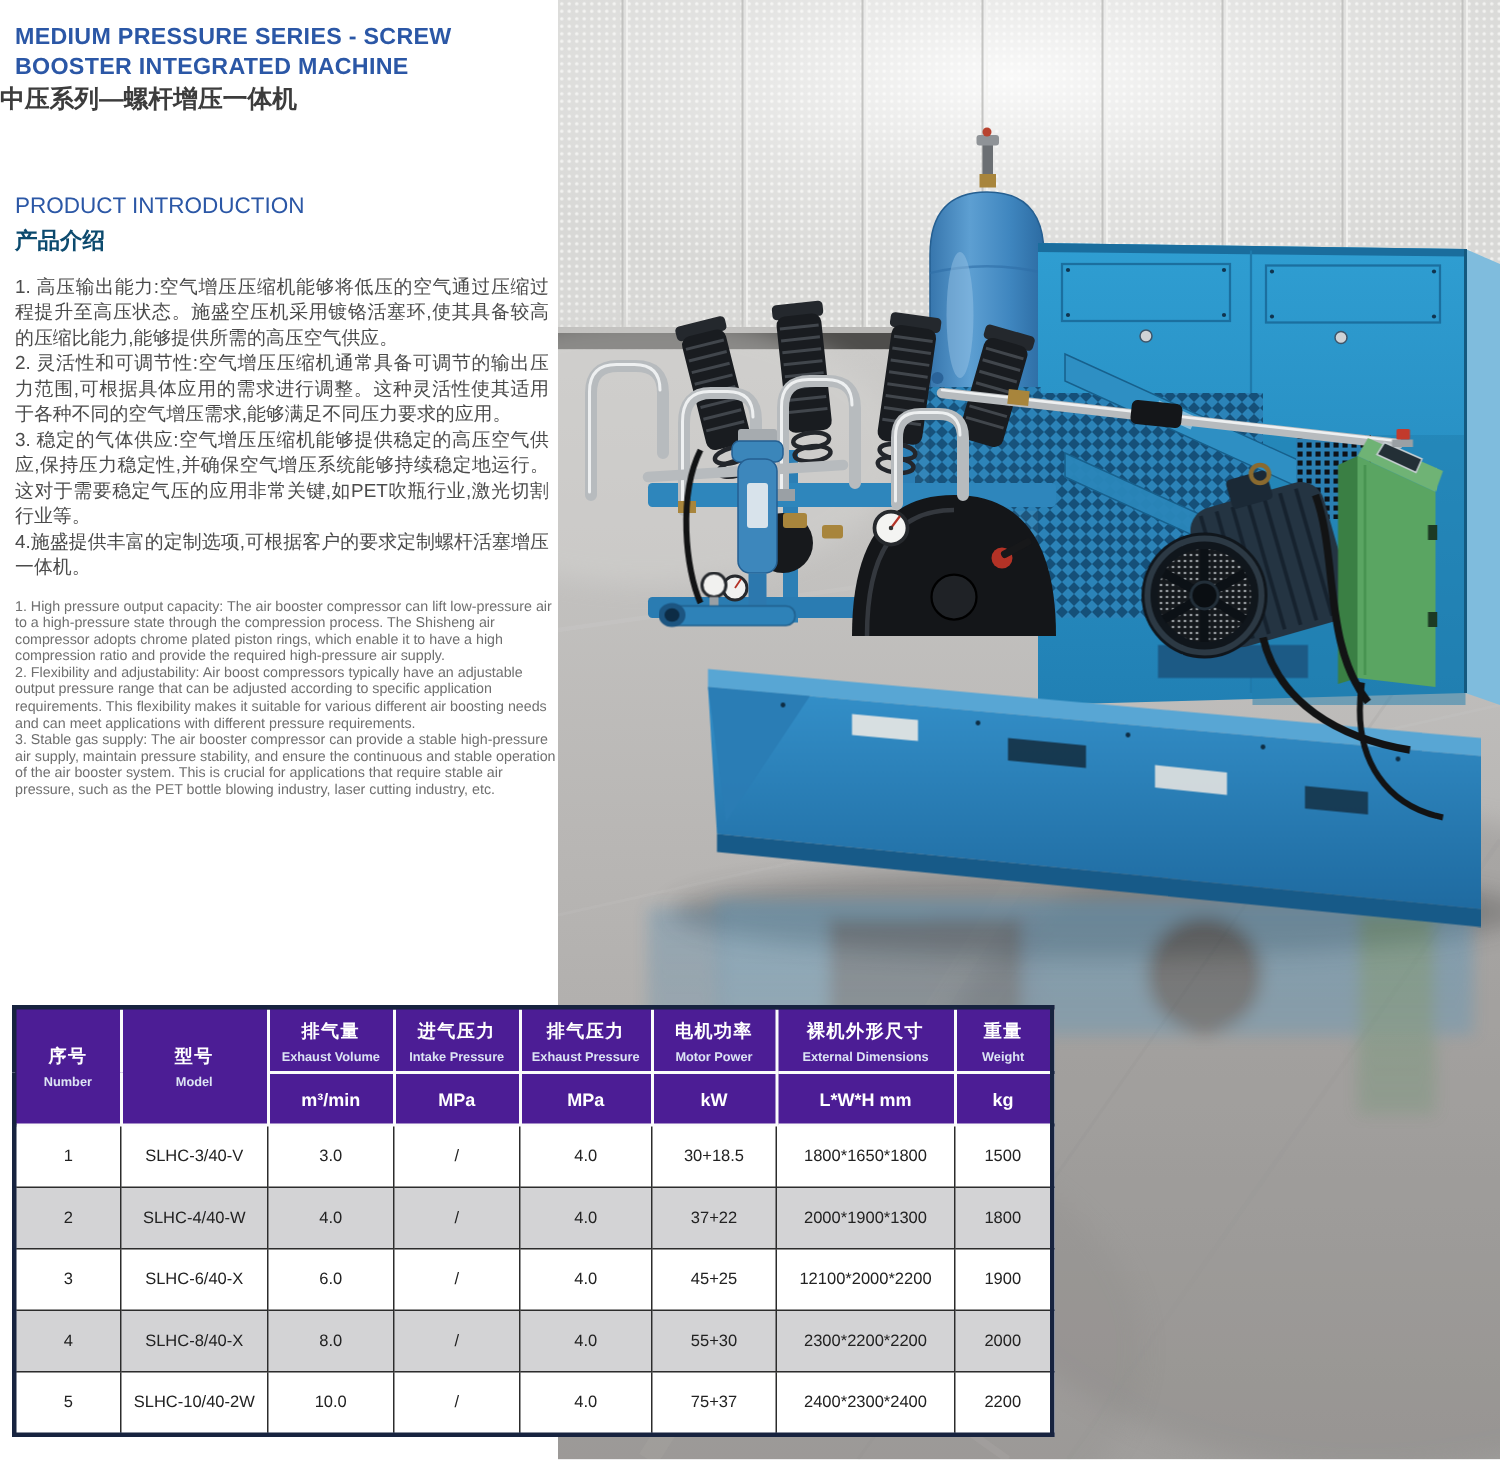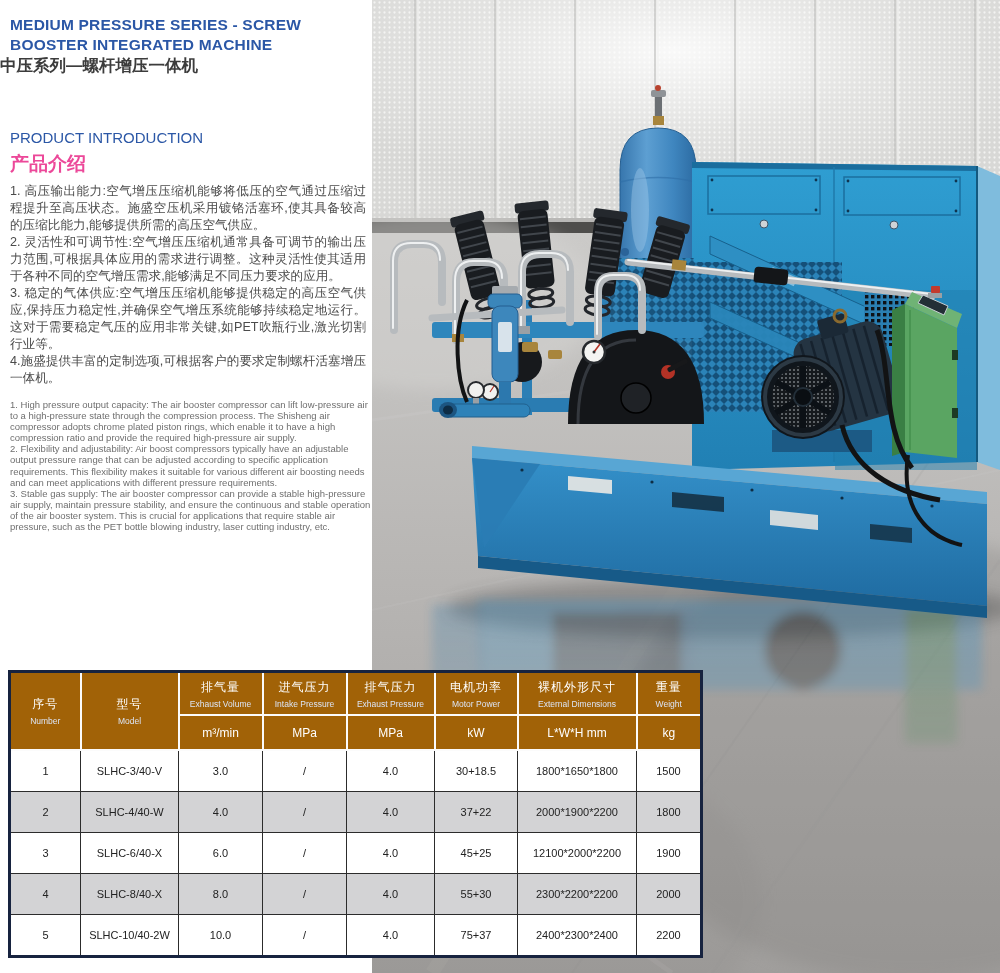--- a/index.html
+++ b/index.html
@@ -7,35 +7,35 @@
     width:1000px;height:973px;position:relative;background:#ffffff;
     font-family:"Liberation Sans","DejaVu Sans",sans-serif;overflow:hidden;
   }
   .photo-wrap{position:absolute;left:372px;top:0;width:628px;height:973px;z-index:1;}
   .left-col{position:absolute;left:0;top:0;width:372px;height:688px;z-index:2;}
   .title-en{position:absolute;left:10px;top:15px;width:352px;
     color:#2b57a6;font-weight:bold;font-size:15.5px;line-height:1.28;letter-spacing:.2px;}
   .title-cn{position:absolute;left:0;top:55px;width:352px;
     color:#3c3c3c;font-weight:bold;font-size:16.5px;}
   .intro-head-en{position:absolute;left:10px;top:129px;color:#2b57a6;font-weight:normal;font-size:15px;}
-  .intro-head-cn{position:absolute;left:10px;top:151px;color:#ec4899;font-weight:bold;font-size:19px;text-align:center;}
+  .intro-head-cn{position:absolute;left:10px;top:151px;color:#0c4a6e;font-weight:bold;font-size:15px;text-align:center;}
   .cn-body{position:absolute;left:10px;top:183px;width:356px;color:#4b4b4b;
     font-size:12.6px;line-height:17px;text-align:justify;}
   .cn-body p{margin:0;}
   .en-body{position:absolute;left:10px;top:399px;width:362px;color:#6f6f6f;
     font-size:9.5px;line-height:11.1px;}
   .en-body p{margin:0;}
   .params-head{position:absolute;left:12px;top:633px;color:#2b55a6;font-weight:bold;
     font-size:13.5px;display:flex;align-items:center;}
   .bullet{display:inline-block;width:11px;height:11px;background:#2b55a6;margin-right:14px;}
   .tbl-wrap{position:absolute;left:8px;top:670px;z-index:3;}
   table.params{border-collapse:collapse;table-layout:fixed;width:692px;
     border:3px solid #17233f;background:#fff;}
-  table.params th{background:#a16207;color:#fff;border:2px solid #fbfbfb;
-    font-weight:normal;padding:0;vertical-align:middle;}
+  table.params th{background:#4c1d95;color:#fff;border:2px solid #fbfbfb;
+    font-weight:bold;padding:0;vertical-align:middle;}
   .th-cn{font-size:12px;letter-spacing:1px;}
   .th-en{font-size:8.5px;color:#dce4f4;margin-top:3px;}
   tr.h1 th{height:41px;}
   tr.h2 th{height:33px;font-size:12px;}
   table.params td{border:1.5px solid #2c2c2c;text-align:center;font-size:11px;
     color:#222;height:40px;background:#fff;padding:0;}
   tr.first td{border-top:2.5px solid #17233f;}
   tr.alt td{background:#d3d3d5;}
 </style>
 </head>
@@ -474,21 +474,21 @@
       <td>1800*1650*1800</td>
       <td>1500</td>
     </tr>
     <tr class="alt">
       <td>2</td>
       <td>SLHC-4/40-W</td>
       <td>4.0</td>
       <td>/</td>
       <td>4.0</td>
       <td>37+22</td>
-      <td>2000*1900*2200</td>
+      <td>2000*1900*1300</td>
       <td>1800</td>
     </tr>
     <tr>
       <td>3</td>
       <td>SLHC-6/40-X</td>
       <td>6.0</td>
       <td>/</td>
       <td>4.0</td>
       <td>45+25</td>
       <td>12100*2000*2200</td>

